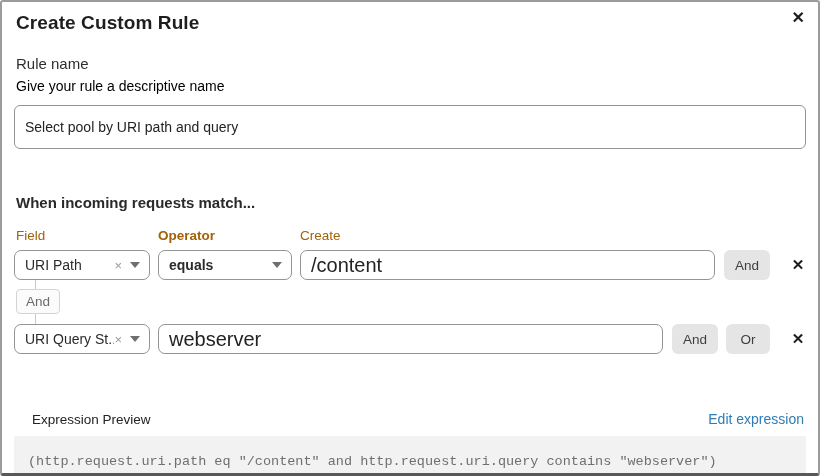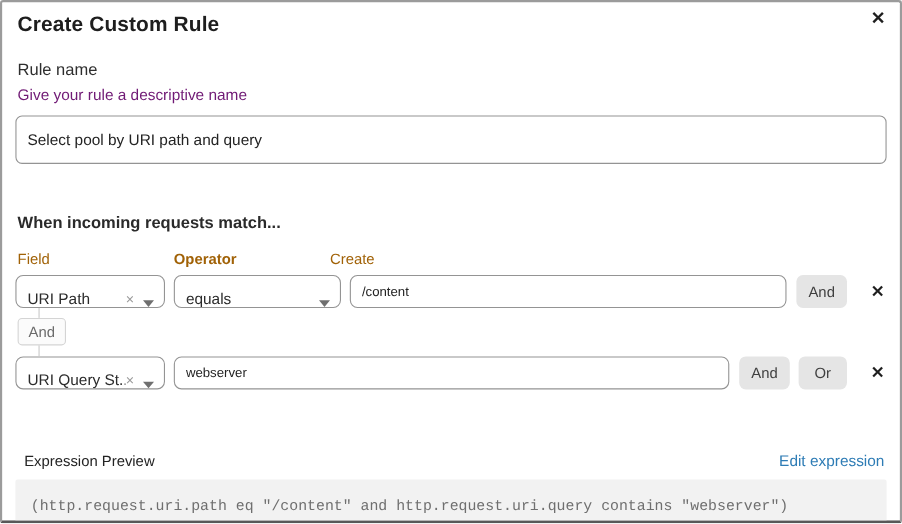--- a/index.html
+++ b/index.html
@@ -21,21 +21,21 @@
     font-size:19px; font-weight:700; color:#1e1e1e;
     margin-left:2px; letter-spacing:0.1px;
   }
   .close-btn {
     position:absolute; top:7px; right:13px;
     font-size:16px; font-weight:700; color:#1e1e1e;
     cursor:pointer; line-height:18px;
   }
 
   .rule-label { margin:21px 0 0 2px; font-size:15px; color:#2e2e2e; }
-  .rule-hint  { margin:6px 0 0 2px; font-size:14px; color:#701a75; }
+  .rule-hint  { margin:6px 0 0 2px; font-size:14px; color:#000000; }
 
   .text-input {
     width:100%; height:44px; margin-top:11px;
     border:1px solid #949494; border-radius:6px;
     background:#fff; font-size:14px; color:#232323;
     padding:0 10px; font-family:"Liberation Sans", sans-serif;
     outline:none; display:block;
   }
 
   .section-heading {
@@ -44,38 +44,38 @@
 
   .col-labels { display:flex; margin:17px 0 0 2px; font-size:13.5px; color:#a16207; }
   .col-label-field    { width:142px; }
   .col-label-operator { width:142px;font-weight:bold; }
   .col-label-value    { flex:1; }
 
   .cond-row { display:flex; align-items:center; margin-top:7px; height:30px; }
 
   .select-box {
     height:30px; border:1px solid #949494; border-radius:7px;
-    background:#fff; display:flex; align-items:flex-end;
+    background:#fff; display:flex; align-items:center;
     padding:0 9px 0 10px; font-size:14px; color:#2b2b2b;
     cursor:pointer;
   }
   .select-field    { width:136px; }
-  .select-operator { width:152px; margin-left:8px; }
+  .select-operator { width:134px; margin-left:8px;font-weight:bold; }
   .select-label { flex:1; white-space:nowrap; overflow:hidden; }
   .select-clear { color:#9a9a9a; font-size:13px; margin-right:8px; cursor:pointer; }
   .caret {
     width:0; height:0; border-left:5px solid transparent;
     border-right:5px solid transparent; border-top:6px solid #6f6f6f;
     flex:0 0 auto;
   }
 
   .value-input {
     flex:1; height:30px; margin-left:8px;
     border:1px solid #949494; border-radius:7px;
-    font-size:12px; color:#232323; padding:0 10px;
+    font-size:20px; color:#232323; padding:0 10px;
     font-family:"Liberation Sans", sans-serif; outline:none;
   }
 
   .conn-btn {
     height:30px; min-width:44px; padding:0 11px; margin-left:9px;
     background:#e5e5e5; border:none; border-radius:6px;
     font-size:13.5px; color:#3f3f3f; cursor:pointer;
     font-family:"Liberation Sans", sans-serif;
   }
   .remove-x {
@@ -87,21 +87,21 @@
   .connector .line { position:absolute; left:21px; width:1px; background:#c9c9c9; }
   .connector .line-top    { top:0; height:9px; }
   .connector .line-bottom { top:34px; height:10px; }
   .conn-chip {
     position:absolute; top:9px; left:2px;
     width:44px; height:25px; line-height:23px; text-align:center;
     background:#fbfbfb; border:1px solid #d4d4d4; border-radius:4px;
     font-size:13.5px; color:#6b6b6b;
   }
 
-  .expr-header { display:flex; justify-content:space-between; align-items:center; margin:57px 2px 0 8px; }
+  .expr-header { display:flex; justify-content:space-between; align-items:center; margin:57px 2px 0 18px; }
   .expr-label { font-size:13.5px; color:#232323; }
   .expr-edit  { font-size:14px; color:#2e7cb5; cursor:pointer; text-decoration:none; }
 
   .code-box {
     margin-top:9px; height:50px; background:#f2f2f2; border-radius:2px;
     display:flex; align-items:center; padding:0 14px;
     font-family:"Liberation Mono","DejaVu Sans Mono",monospace;
     font-size:13.5px; color:#6f6f6f; white-space:nowrap; overflow:hidden;
   }
 </style>

